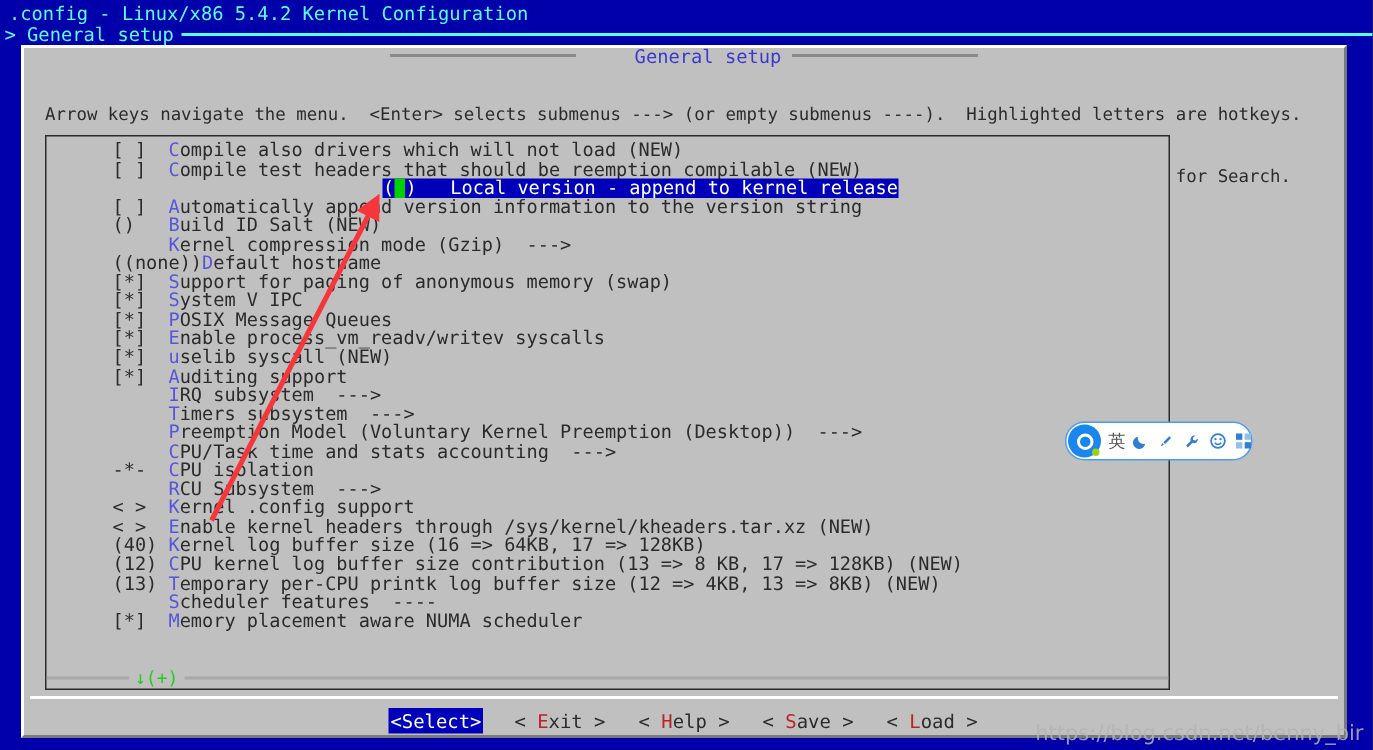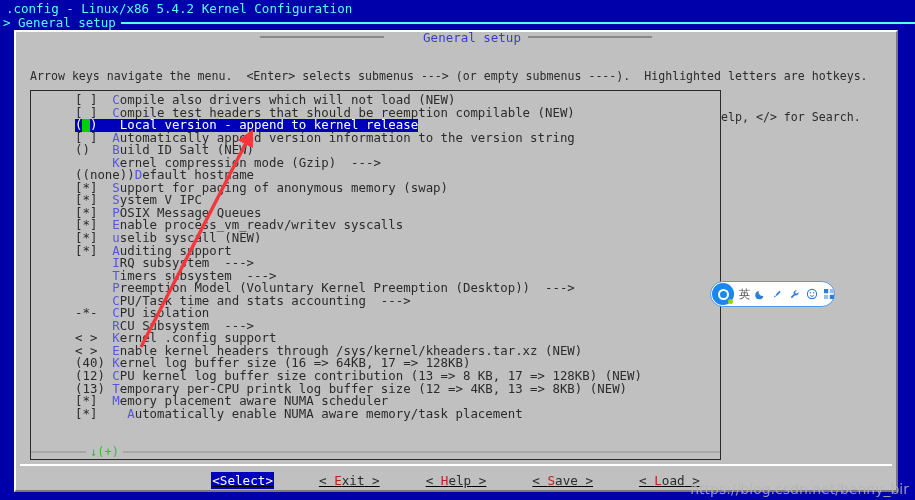--- a/index.html
+++ b/index.html
@@ -99,21 +99,21 @@
     font-size: 11.6px;
     line-height: 13.5px;
     white-space: pre;
   }
 
   
   .list-frame {
     position: absolute;
     left: 14px;
     top: 58px;
-    width: 691px;
+    width: 750px;
     height: 370px;
     border: 1px solid #2a2a2a;
     background: #c0c0c0;
     box-sizing: border-box;
     overflow: hidden;
   }
   .list-inner {
     position: absolute;
     left: 0; top: 0;
     width: 100%;
@@ -130,20 +130,21 @@
     color: #2b2b2b;
     padding-left: 44px;
   }
   .menu-row .tag { color: #2b2b2b; }
   .menu-row .hot { color: #5555dd; }
   .menu-row .rest { color: #2b2b2b; }
 
   .menu-row.selected {
     color: #ffffff;
     padding-left: 44px;
+    text-align: center;
   }
   .menu-row.selected .hl {
     background: #0000bb;
     color: #ffffff;
     display: inline-block;
   }
   .menu-row.selected .hot { color: #ffffff; }
   .menu-row.selected .rest { color: #ffffff; }
   .menu-row.selected .cursor {
     background: #00d000;
@@ -181,22 +182,21 @@
   }
   .button-bar {
     position: absolute;
     left: 0;
     top: 437px;
     width: 100%;
     height: 22px;
     display: flex;
     align-items: center;
     justify-content: center;
-    gap: 44px;
-    text-decoration: underline;
+    gap: 20px;
   }
   .kbtn {
     font-size: 12.6px;
     line-height: 15px;
     white-space: pre;
     color: #2b2b2b;
     padding: 1px 1px;
   }
   .kbtn .khot { color: #bb2222; }
   .kbtn.active {
@@ -331,22 +331,22 @@
           <div class="menu-row"><span class="tag">     </span><span><span class="hot">T</span><span class="rest">imers subsystem  ---&gt;</span></span></div>
           <div class="menu-row"><span class="tag">     </span><span><span class="hot">P</span><span class="rest">reemption Model (Voluntary Kernel Preemption (Desktop))  ---&gt;</span></span></div>
           <div class="menu-row"><span class="tag">     </span><span><span class="hot">C</span><span class="rest">PU/Task time and stats accounting  ---&gt;</span></span></div>
           <div class="menu-row"><span class="tag">-*-  </span><span><span class="hot">C</span><span class="rest">PU isolation</span></span></div>
           <div class="menu-row"><span class="tag">     </span><span><span class="hot">R</span><span class="rest">CU Subsystem  ---&gt;</span></span></div>
           <div class="menu-row"><span class="tag">&lt; &gt;  </span><span><span class="hot">K</span><span class="rest">ernel .config support</span></span></div>
           <div class="menu-row"><span class="tag">&lt; &gt;  </span><span><span class="hot">E</span><span class="rest">nable kernel headers through /sys/kernel/kheaders.tar.xz (NEW)</span></span></div>
           <div class="menu-row"><span class="tag">(40) </span><span><span class="hot">K</span><span class="rest">ernel log buffer size (16 =&gt; 64KB, 17 =&gt; 128KB)</span></span></div>
           <div class="menu-row"><span class="tag">(12) </span><span><span class="hot">C</span><span class="rest">PU kernel log buffer size contribution (13 =&gt; 8 KB, 17 =&gt; 128KB) (NEW)</span></span></div>
           <div class="menu-row"><span class="tag">(13) </span><span><span class="hot">T</span><span class="rest">emporary per-CPU printk log buffer size (12 =&gt; 4KB, 13 =&gt; 8KB) (NEW)</span></span></div>
+          <div class="menu-row"><span class="tag">     </span><span><span class="hot">S</span><span class="rest">cheduler features  ----</span></span></div>
           <div class="menu-row"><span class="tag">[*]  </span><span><span class="hot">M</span><span class="rest">emory placement aware NUMA scheduler</span></span></div>
-          <div class="menu-row"><span class="tag">[*]  </span><span><span class="hot">  A</span><span class="rest">utomatically enable NUMA aware memory/task placement</span></span></div>
         </div>
 
       <div class="scroll-indicator">
         <span class="si-ruleL"></span>
         <span class="si-text">↓(+)</span>
         <span class="si-ruleR"></span>
       </div>
     </div>
 
     <div class="btn-sep"></div>

